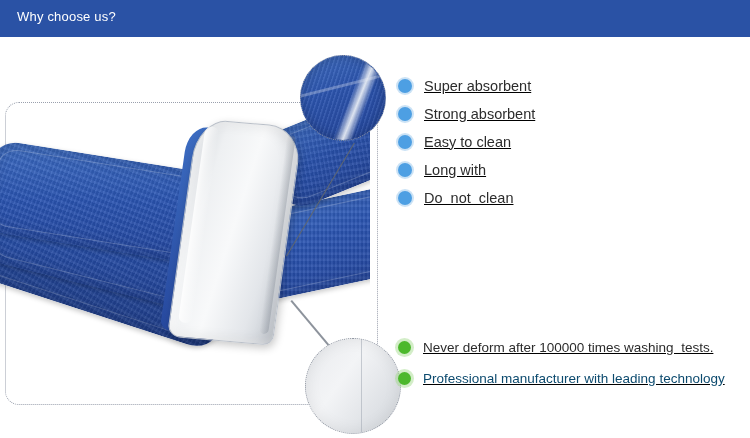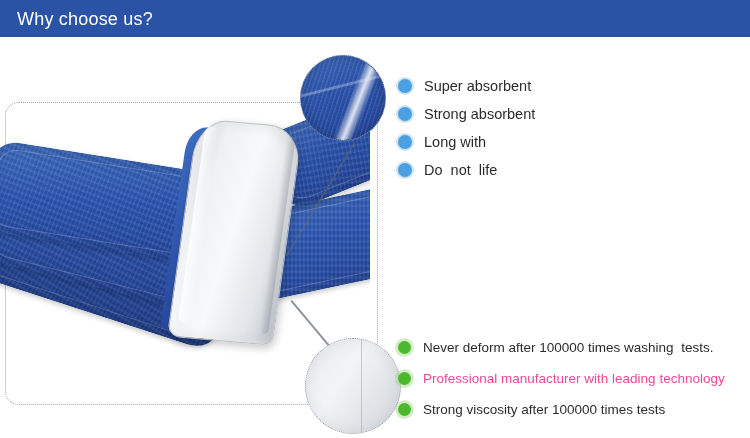--- a/index.html
+++ b/index.html
@@ -23,21 +23,21 @@
     position: absolute;
     left: 0; top: 0;
     width: 750px;
     height: 37px;
     background: #2a52a5;
   }
   #header-title {
     position: absolute;
     left: 17px;
     top: 9px;
-    font-size: 18px;
+    font-size: 13px;
     color: #ffffff;
     letter-spacing: 0.2px;
     white-space: nowrap;
   }
 
   
   #photo-frame {
     position: absolute;
     left: 5px;
     top: 102px;
@@ -233,20 +233,21 @@
     position: absolute;
     left: 398px;
     top: 332px;
     width: 348px;
   }
   .feature-row {
     position: relative;
     display: flex;
     align-items: center;
     height: 28px;
+    text-decoration: underline;
   }
   .feature-row.tall { height: 31px; }
 
   .bullet {
     flex: 0 0 auto;
     width: 14px;
     height: 14px;
     border-radius: 50%;
     margin-right: 12px;
     box-sizing: border-box;
@@ -261,21 +262,21 @@
     background: #4cb82c;
     box-shadow: 0 0 0 3px rgba(157,215,134,0.45);
   }
   .feature-text {
     font-size: 14.5px;
     color: #2c2c2c;
     white-space: pre;
     line-height: 1;
   }
   .feature-text.highlight {
-    color: #ec4899;
+    color: #0c4a6e;
   }
   .feature-text.sm {
     font-size: 13.5px;
   }
 </style>
 </head>
 <body>
 
 <div id="page">
 
@@ -310,36 +311,36 @@
     <div class="feature-row">
       <span class="bullet blue"></span>
       <span class="feature-text">Super absorbent</span>
     </div>
     <div class="feature-row">
       <span class="bullet blue"></span>
       <span class="feature-text">Strong absorbent</span>
     </div>
     <div class="feature-row">
       <span class="bullet blue"></span>
+      <span class="feature-text">Easy to clean</span>
+    </div>
+    <div class="feature-row">
+      <span class="bullet blue"></span>
       <span class="feature-text">Long with</span>
     </div>
     <div class="feature-row">
       <span class="bullet blue"></span>
-      <span class="feature-text">Do  not  life</span>
+      <span class="feature-text">Do  not  clean</span>
     </div>
   </div>
 
   <div id="feature-list-bottom">
     <div class="feature-row tall">
       <span class="bullet green"></span>
       <span class="feature-text sm">Never deform after 100000 times washing  tests.</span>
     </div>
     <div class="feature-row tall">
       <span class="bullet green"></span>
       <span class="feature-text sm highlight">Professional manufacturer with leading technology</span>
     </div>
-    <div class="feature-row tall">
-      <span class="bullet green"></span>
-      <span class="feature-text sm">Strong viscosity after 100000 times tests</span>
-    </div>
   </div>
 
 </div>
 
 </body></html>

